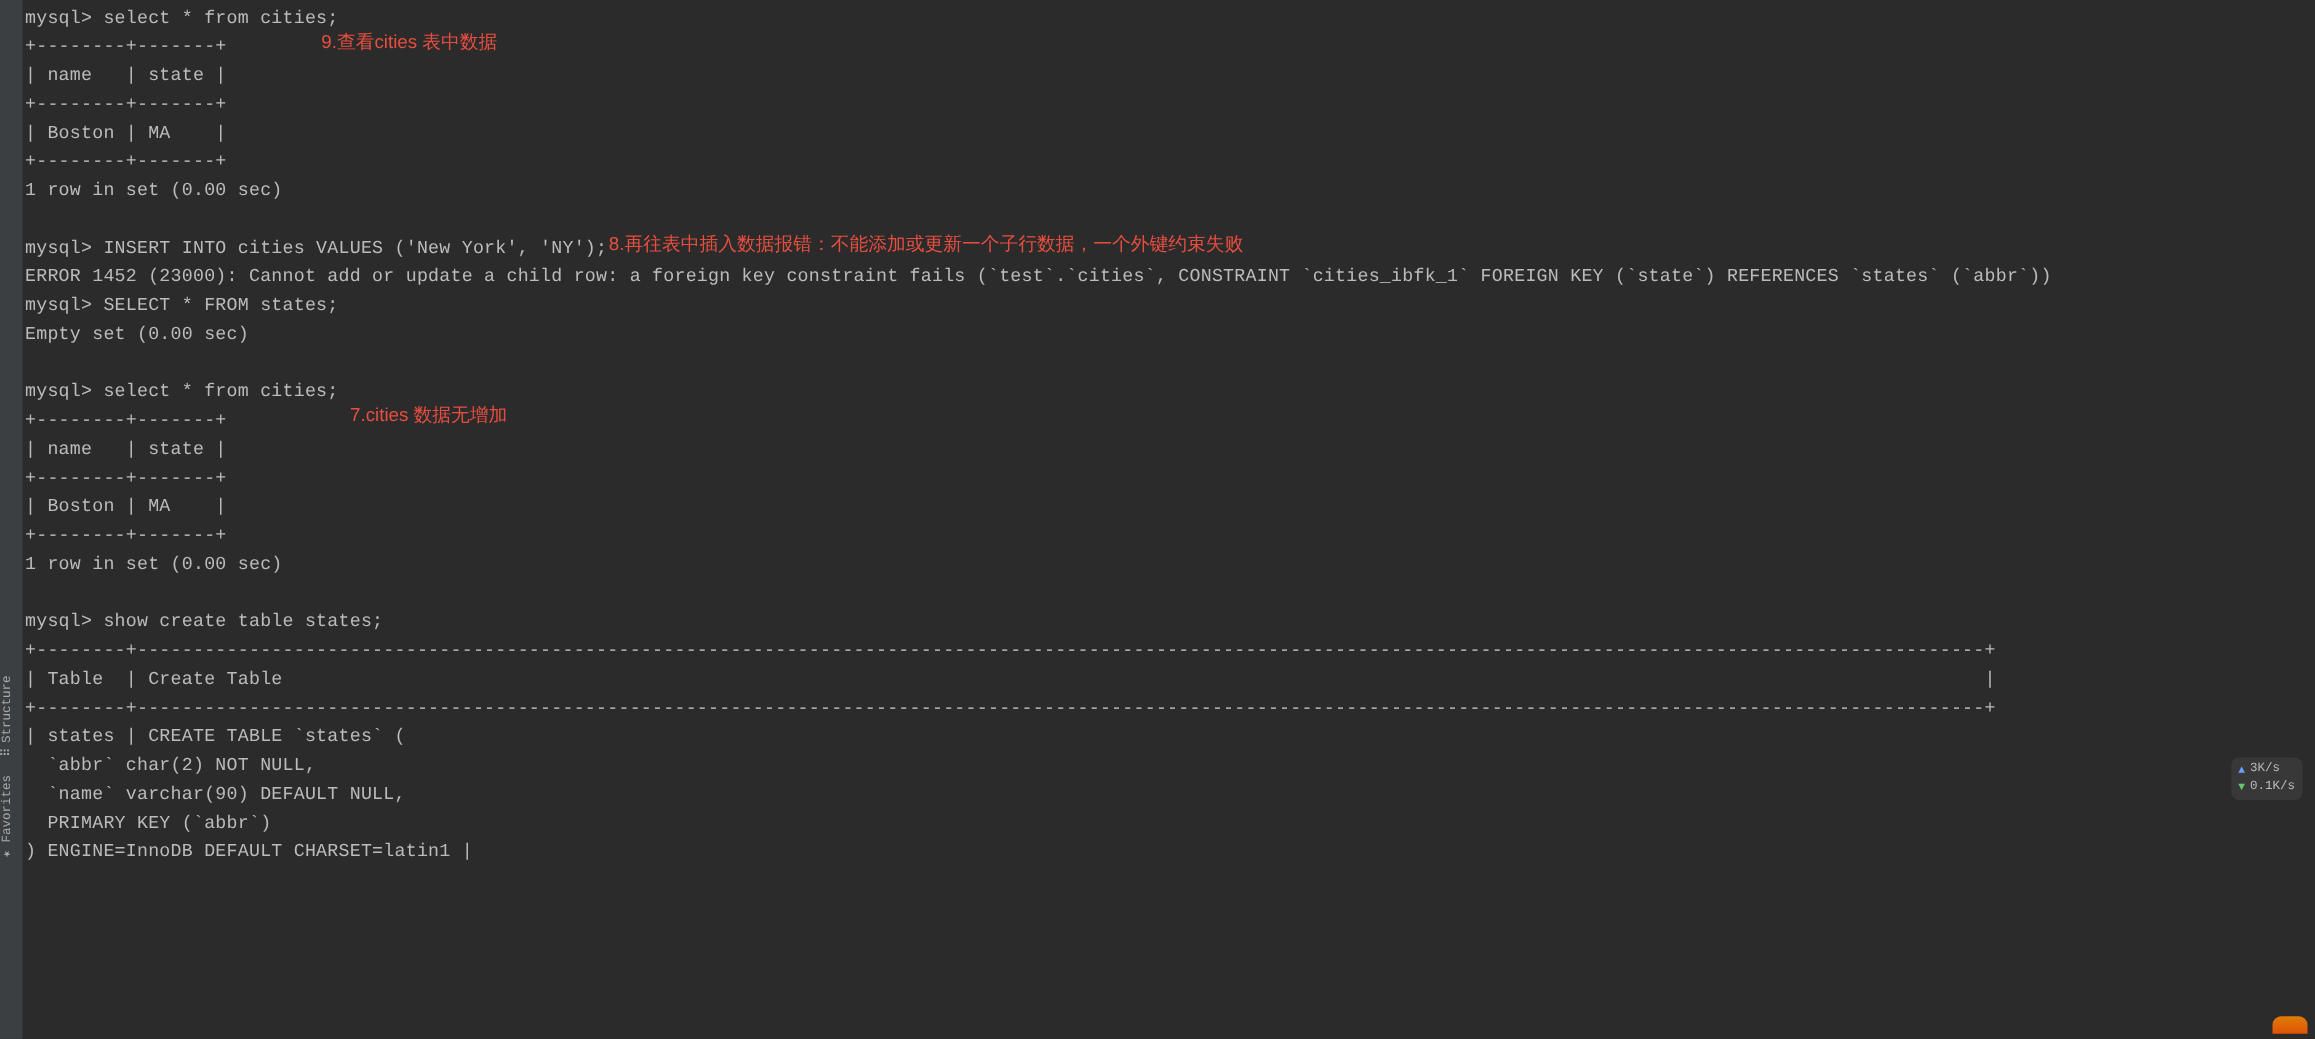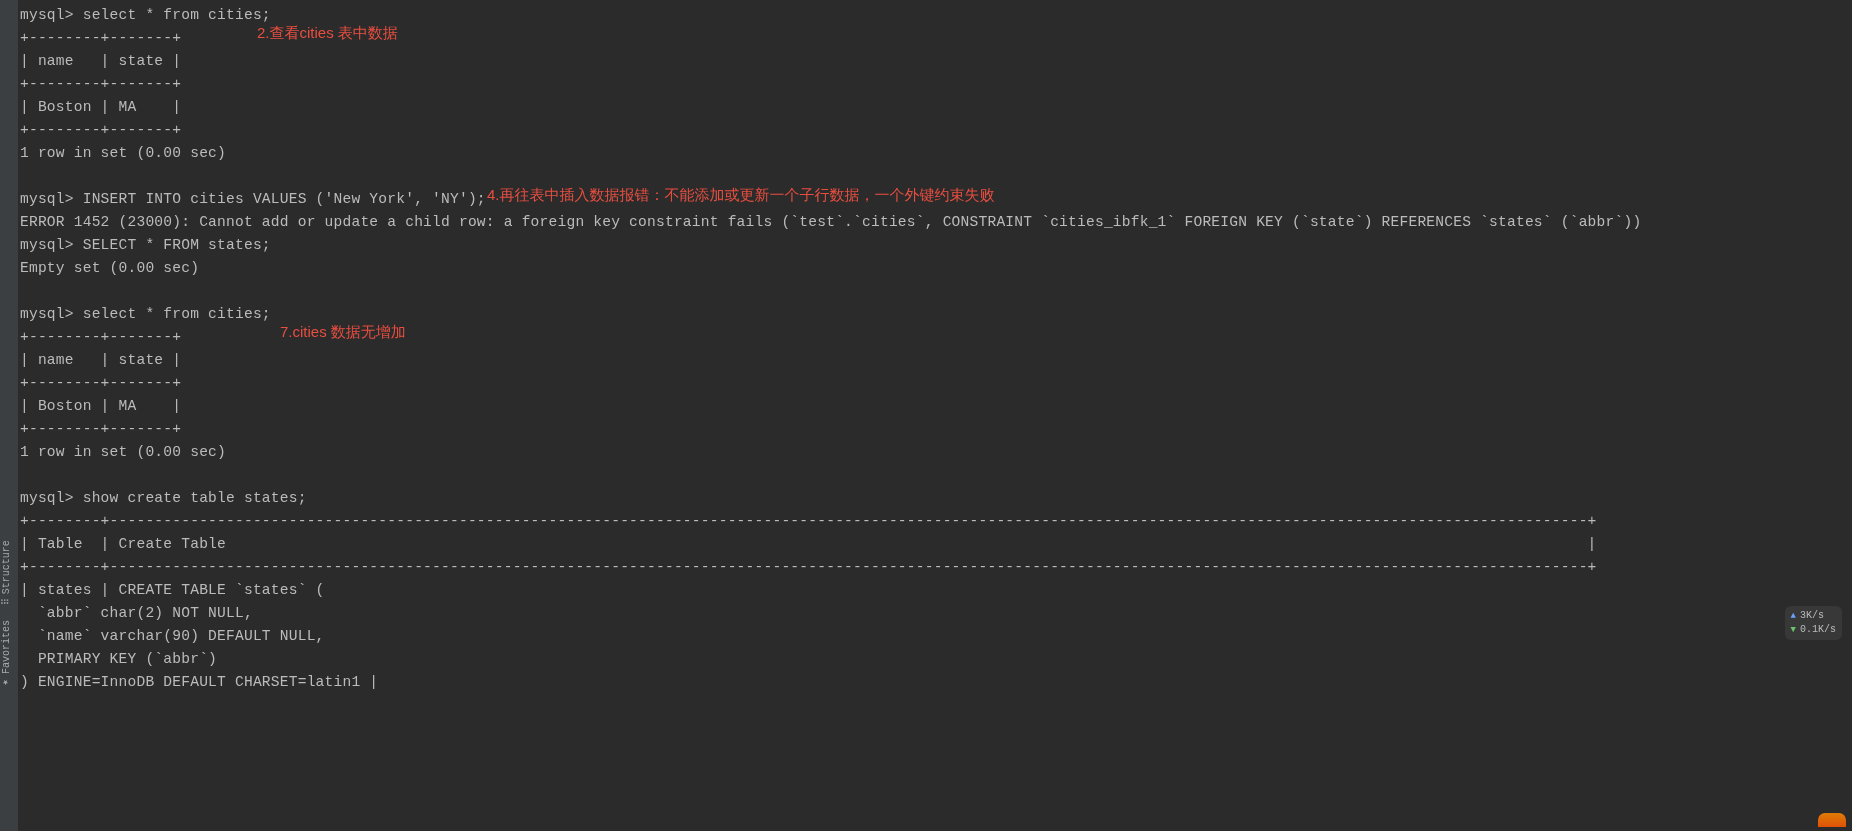--- a/index.html
+++ b/index.html
@@ -23,22 +23,22 @@
     <span>Structure</span>
   </div>
   <div class="sidebar-item" style="top:620px">
     <span class="icon">★</span>
     <span>Favorites</span>
   </div>
 </div>
 
 <div class="terminal" id="term"><div>mysql&gt; select * from cities;</div><div>+--------+-------+</div><div>| name   | state |</div><div>+--------+-------+</div><div>| Boston | MA    |</div><div>+--------+-------+</div><div>1 row in set (0.00 sec)</div><div>&nbsp;</div><div>mysql&gt; INSERT INTO cities VALUES ('New York', 'NY');</div><div>ERROR 1452 (23000): Cannot add or update a child row: a foreign key constraint fails (`test`.`cities`, CONSTRAINT `cities_ibfk_1` FOREIGN KEY (`state`) REFERENCES `states` (`abbr`))</div><div>mysql&gt; SELECT * FROM states;</div><div>Empty set (0.00 sec)</div><div>&nbsp;</div><div>mysql&gt; select * from cities;</div><div>+--------+-------+</div><div>| name   | state |</div><div>+--------+-------+</div><div>| Boston | MA    |</div><div>+--------+-------+</div><div>1 row in set (0.00 sec)</div><div>&nbsp;</div><div>mysql&gt; show create table states;</div><div>+--------+---------------------------------------------------------------------------------------------------------------------------------------------------------------------+</div><div>| Table  | Create Table                                                                                                                                                        |</div><div>+--------+---------------------------------------------------------------------------------------------------------------------------------------------------------------------+</div><div>| states | CREATE TABLE `states` (</div><div>  `abbr` char(2) NOT NULL,</div><div>  `name` varchar(90) DEFAULT NULL,</div><div>  PRIMARY KEY (`abbr`)</div><div>) ENGINE=InnoDB DEFAULT CHARSET=latin1 |</div></div>
 
-<div class="annot" style="left:257px;top:24px">2.查看cities 表中数据</div>
-<div class="annot" style="left:487px;top:186px">4.再往表中插入数据报错：不能添加或更新一个子行数据，一个外键约束失败</div>
+<div class="annot" style="left:257px;top:24px">9.查看cities 表中数据</div>
+<div class="annot" style="left:487px;top:186px">8.再往表中插入数据报错：不能添加或更新一个子行数据，一个外键约束失败</div>
 <div class="annot" style="left:280px;top:323px">7.cities 数据无增加</div>
 
 <div class="netstat">
   <div class="row">
     <span class="up">▲</span>
     <span>3K/s</span>
   </div>
   <div class="row">
     <span class="dn">▼</span>
     <span>0.1K/s</span>

